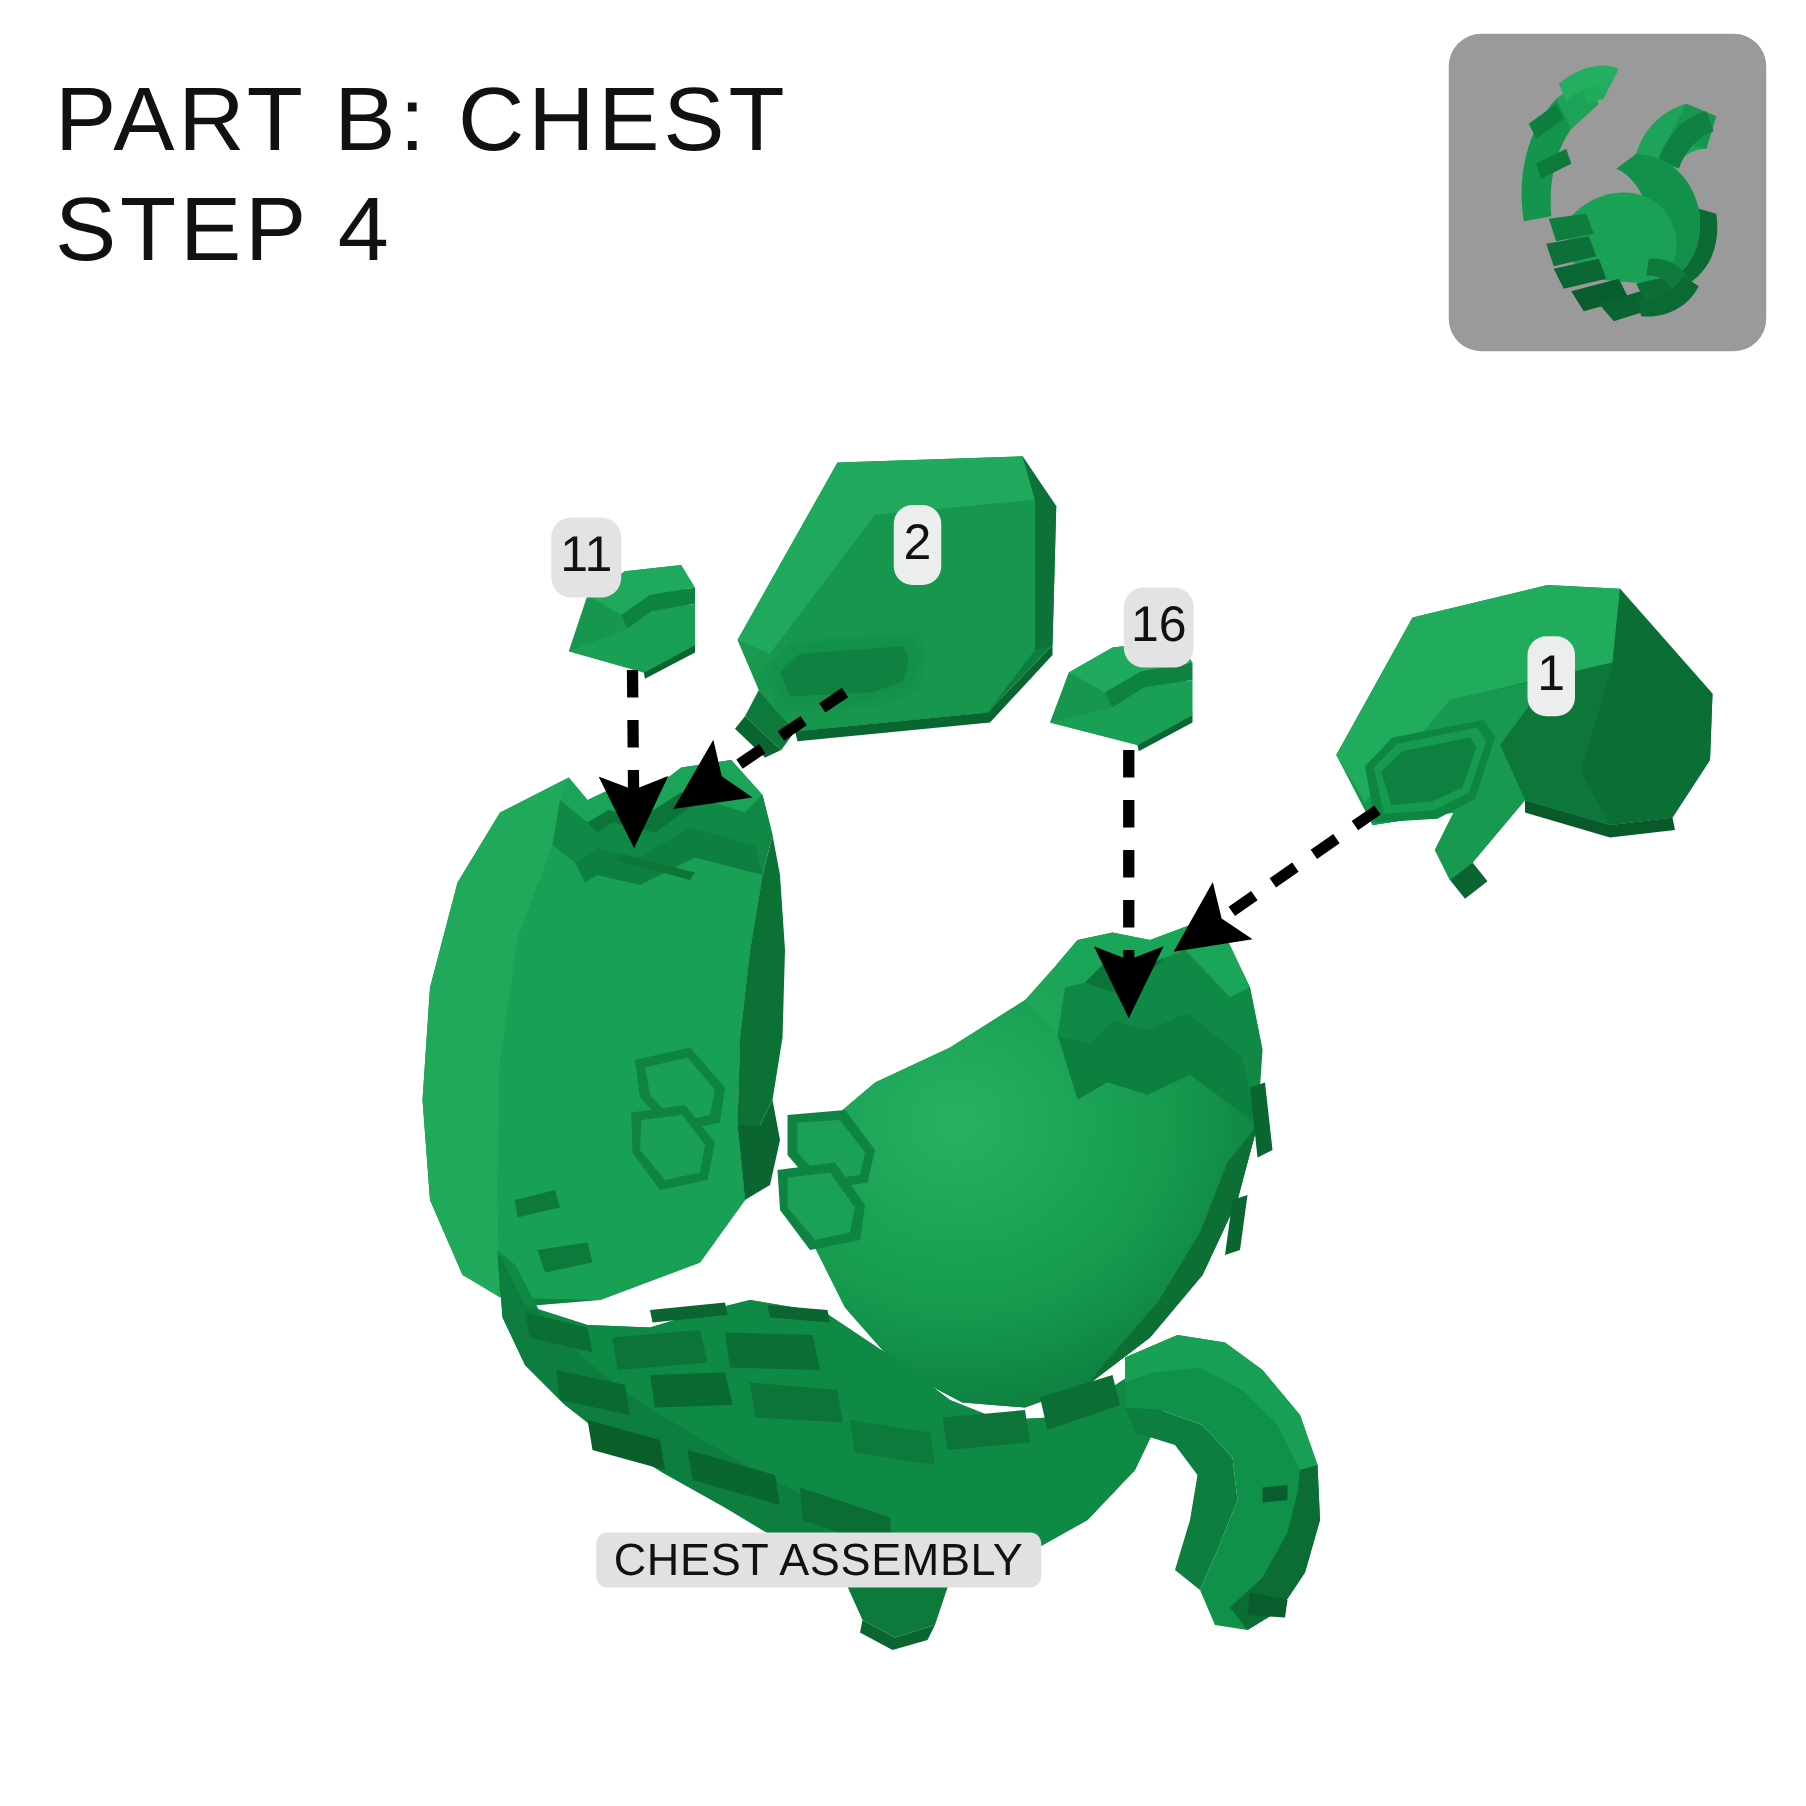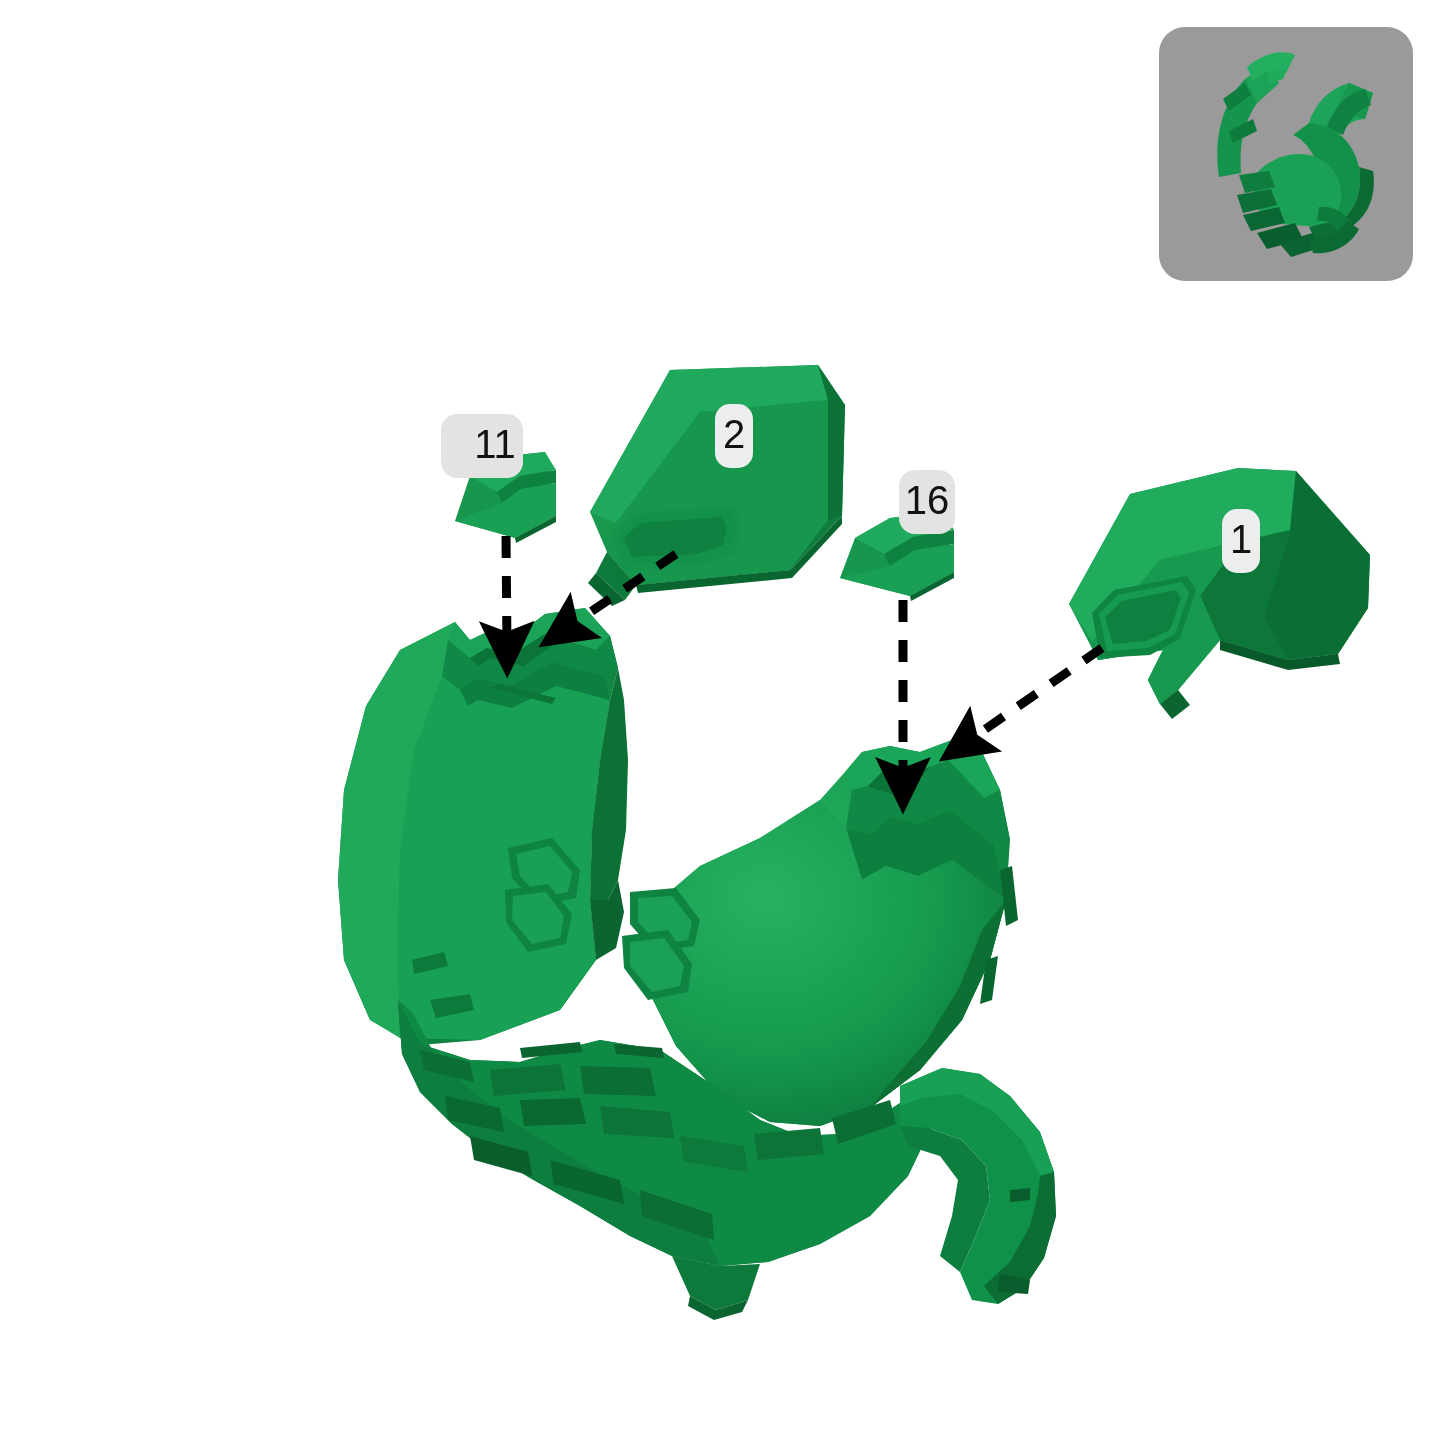--- a/index.html
+++ b/index.html
@@ -85,20 +85,24 @@
     width: 1445px;
     height: 1445px;
     pointer-events: none;
   }
 </style>
 </head>
 <body>
 
 <div id="page">
 
+  <div id="title-block">
+    <div class="title-line">PART B: CHEST</div>
+    <div class="title-line">STEP 4</div>
+  </div>
 
   <div id="thumbnail">
     <svg width="254" height="254" viewBox="0 0 254 254">
       <g>
 
         <path d="M60 150 C54 110 64 76 86 52 L108 38 L120 56 L98 76 C84 96 80 120 82 146 Z" fill="#14944C"></path>
         <path d="M86 52 L108 38 L120 56 L98 76 Z" fill="#1CA357"></path>
         <path d="M104 34 C116 26 128 24 134 30 L124 52 L110 56 Z" fill="#1FAA5C"></path>
 
         <path d="M64 72 L86 56 L92 68 L70 84 Z" fill="#0F7F3F"></path>
@@ -314,30 +318,33 @@
       <path d="M506 536 L507 648" marker-end="url(#arrowhead)"></path>
 
       <path d="M676 554 L564 630" marker-end="url(#arrowhead)"></path>
 
       <path d="M903 600 L903 784" marker-end="url(#arrowhead)"></path>
 
       <path d="M1102 648 L964 744" marker-end="url(#arrowhead)"></path>
     </g>
   </svg>
 
-  <div class="badge num-badge wide" style="left:441px; top:414px;padding-left:26px;">
+  <div class="badge num-badge wide" style="left:441px; top:414px;">
     <span>11</span>
   </div>
 
   <div class="badge num-badge narrow" style="left:715px; top:404px;">
     <span>2</span>
   </div>
 
   <div class="badge num-badge wide" style="left:899px; top:470px;">
     <span>16</span>
   </div>
 
   <div class="badge num-badge narrow" style="left:1222px; top:509px;">
     <span>1</span>
   </div>
 
+  <div class="badge" id="assembly-badge">
+    <span>CHEST ASSEMBLY</span>
+  </div>
 
 </div>
 
 </body></html>

